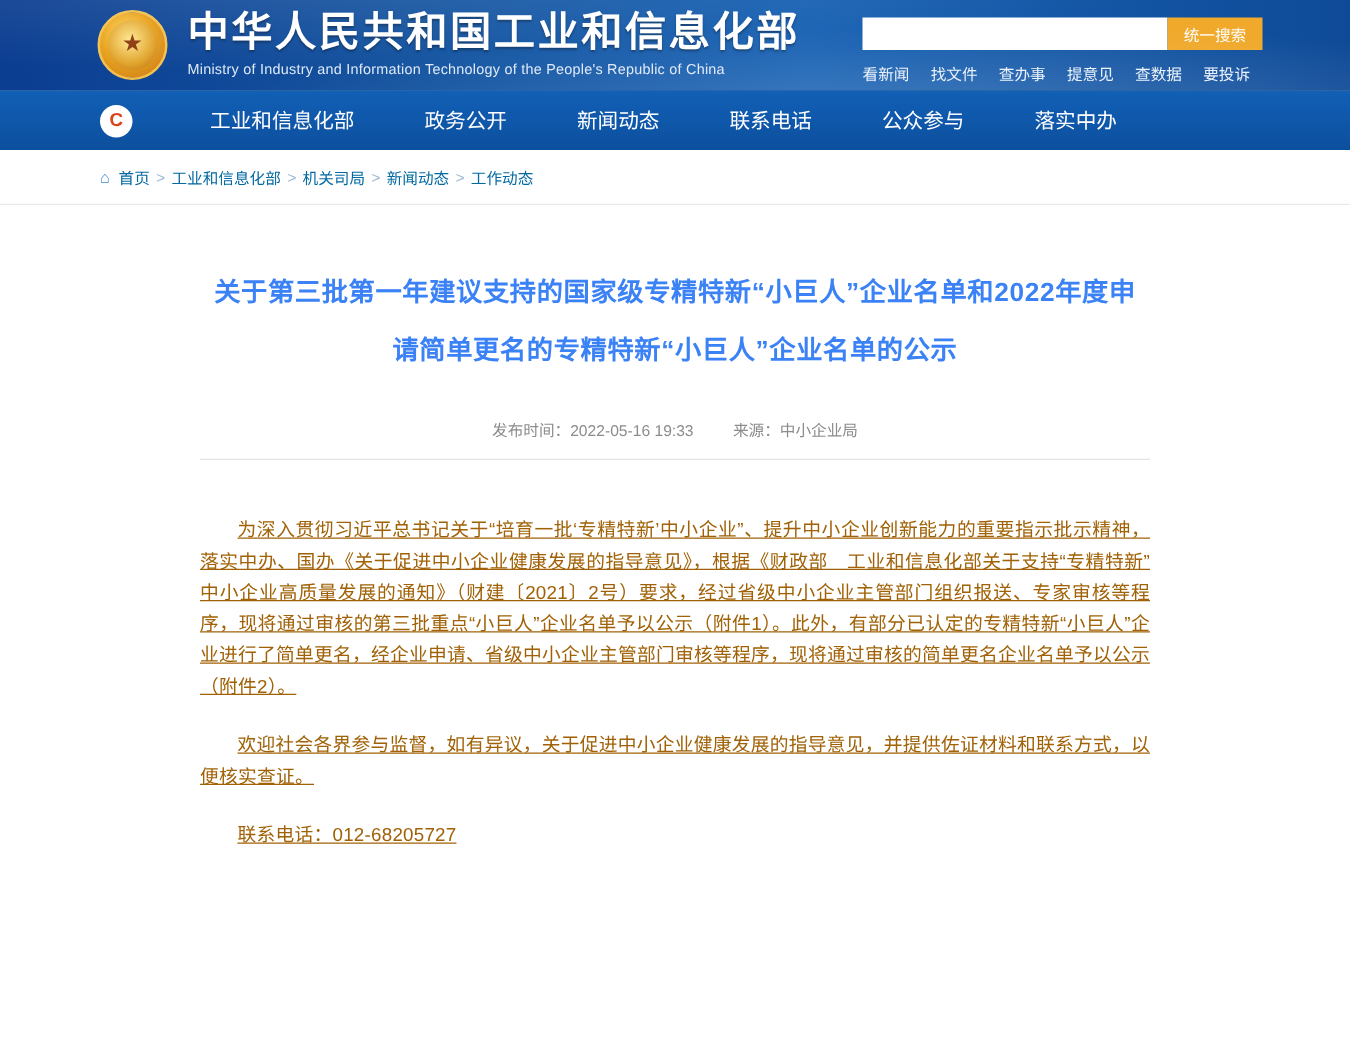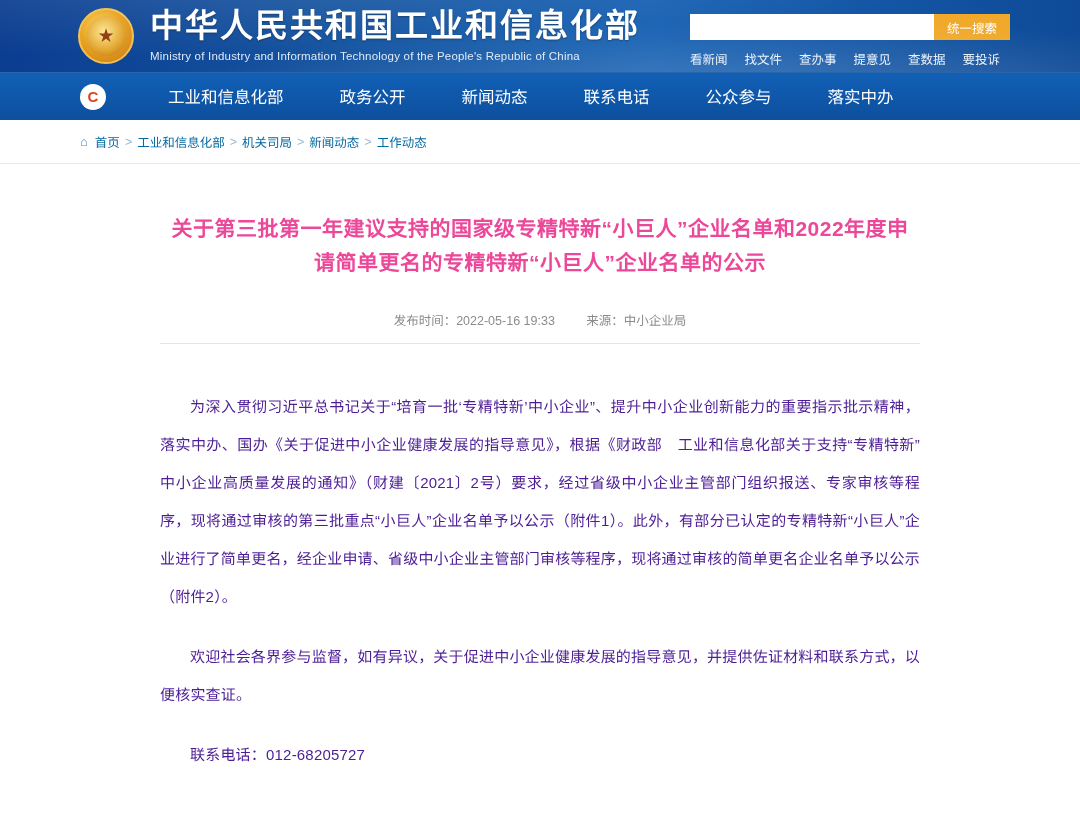--- a/index.html
+++ b/index.html
@@ -138,42 +138,43 @@
   
   .article {
     width: 760px;
     margin: 0 auto;
     padding-top: 48px;
   }
   .art-title {
     text-align:center;
     font-size: 21px;
     font-weight: 700;
-    color: #ec4899;
-    line-height: 34px;
+    color: #3b82f6;
+    line-height: 46px;
     letter-spacing: .5px;
     padding: 0 10px;
   }
   .meta {
     margin-top: 30px;
     padding-bottom: 14px;
     border-bottom: 1px solid #e4e4e4;
     text-align:center;
     color:#8c8c8c;
     font-size: 12.5px;
   }
   .meta span { margin: 0 14px; }
 
   .body-text {
     margin-top: 44px;
     font-size: 15px;
-    color: #4c1d95;
-    line-height: 38px;
+    color: #a16207;
+    line-height: 25px;
     letter-spacing: .2px;
     text-align: justify;
+    text-decoration: underline;
   }
   .body-text p { margin: 0 0 22px 0; }
   .body-text p.indent { text-indent: 2em; }
 </style>
 </head>
 <body>
 
 <div class="page">
 
   <div class="header">

